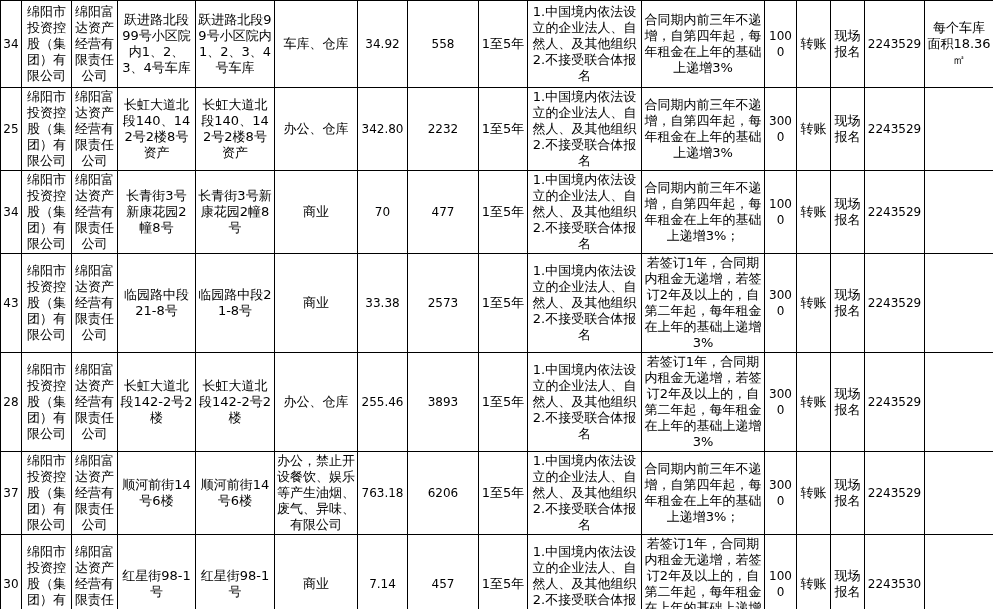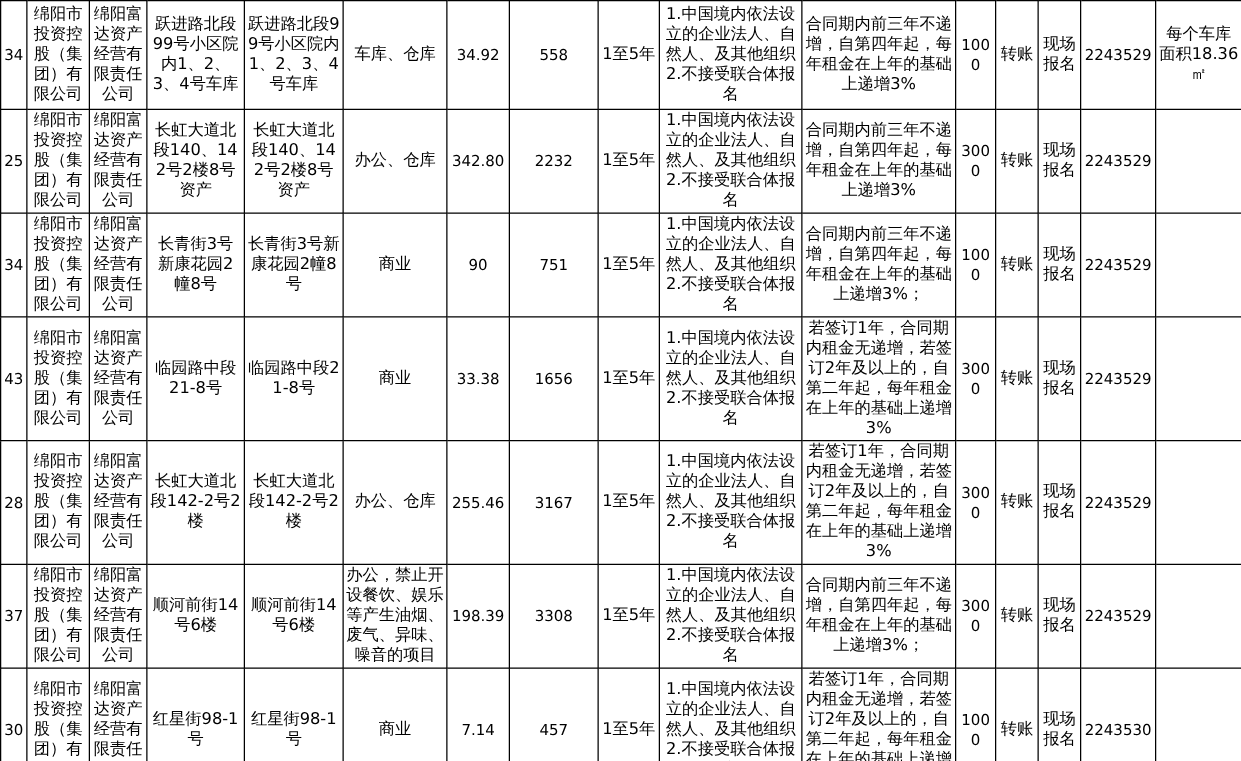--- a/index.html
+++ b/index.html
@@ -111,79 +111,79 @@
     <td class="num">2243529</td>
     <td></td>
   </tr>
         <tr>
     <td class="num">34</td>
     <td>绵阳市投资控股（集团）有限公司</td>
     <td>绵阳富达资产经营有限责任公司</td>
     <td>长青街3号新康花园2幢8号</td>
     <td>长青街3号新康花园2幢8号</td>
     <td>商业</td>
-    <td class="num">90</td>
-    <td class="num">751</td>
+    <td class="num">70</td>
+    <td class="num">477</td>
     <td>1至5年</td>
     <td class="left">1.中国境内依法设立的企业法人、自然人、及其他组织
 2.不接受联合体报名</td>
     <td class="left">合同期内前三年不递增，自第四年起，每年租金在上年的基础上递增3%；</td>
     <td class="num">1000</td>
     <td>转账</td>
     <td>现场报名</td>
     <td class="num">2243529</td>
     <td></td>
   </tr>
         <tr>
     <td class="num">43</td>
     <td>绵阳市投资控股（集团）有限公司</td>
     <td>绵阳富达资产经营有限责任公司</td>
     <td>临园路中段21-8号</td>
     <td>临园路中段21-8号</td>
     <td>商业</td>
     <td class="num">33.38</td>
-    <td class="num">1656</td>
+    <td class="num">2573</td>
     <td>1至5年</td>
     <td class="left">1.中国境内依法设立的企业法人、自然人、及其他组织
 2.不接受联合体报名</td>
     <td class="left">若签订1年，合同期内租金无递增，若签订2年及以上的，自第二年起，每年租金在上年的基础上递增3%</td>
     <td class="num">3000</td>
     <td>转账</td>
     <td>现场报名</td>
     <td class="num">2243529</td>
     <td></td>
   </tr>
         <tr>
     <td class="num">28</td>
     <td>绵阳市投资控股（集团）有限公司</td>
     <td>绵阳富达资产经营有限责任公司</td>
     <td>长虹大道北段142-2号2楼</td>
     <td>长虹大道北段142-2号2楼</td>
     <td>办公、仓库</td>
     <td class="num">255.46</td>
-    <td class="num">3167</td>
+    <td class="num">3893</td>
     <td>1至5年</td>
     <td class="left">1.中国境内依法设立的企业法人、自然人、及其他组织
 2.不接受联合体报名</td>
     <td class="left">若签订1年，合同期内租金无递增，若签订2年及以上的，自第二年起，每年租金在上年的基础上递增3%</td>
     <td class="num">3000</td>
     <td>转账</td>
     <td>现场报名</td>
     <td class="num">2243529</td>
     <td></td>
   </tr>
         <tr>
     <td class="num">37</td>
     <td>绵阳市投资控股（集团）有限公司</td>
     <td>绵阳富达资产经营有限责任公司</td>
     <td>顺河前街14号6楼</td>
     <td>顺河前街14号6楼</td>
-    <td>办公，禁止开设餐饮、娱乐等产生油烟、废气、异味、噪音的项目</td>
-    <td class="num">198.39</td>
-    <td class="num">3308</td>
+    <td>办公，禁止开设餐饮、娱乐等产生油烟、废气、异味、有限公司</td>
+    <td class="num">763.18</td>
+    <td class="num">6206</td>
     <td>1至5年</td>
     <td class="left">1.中国境内依法设立的企业法人、自然人、及其他组织
 2.不接受联合体报名</td>
     <td class="left">合同期内前三年不递增，自第四年起，每年租金在上年的基础上递增3%；</td>
     <td class="num">3000</td>
     <td>转账</td>
     <td>现场报名</td>
     <td class="num">2243529</td>
     <td></td>
   </tr>

